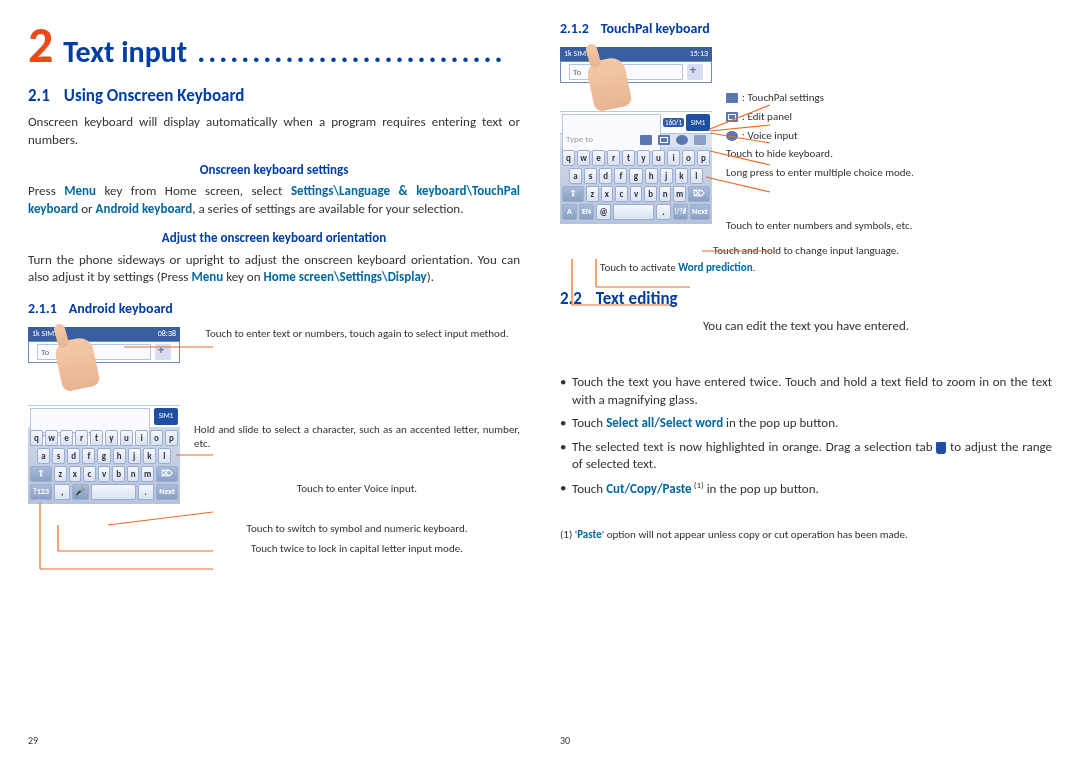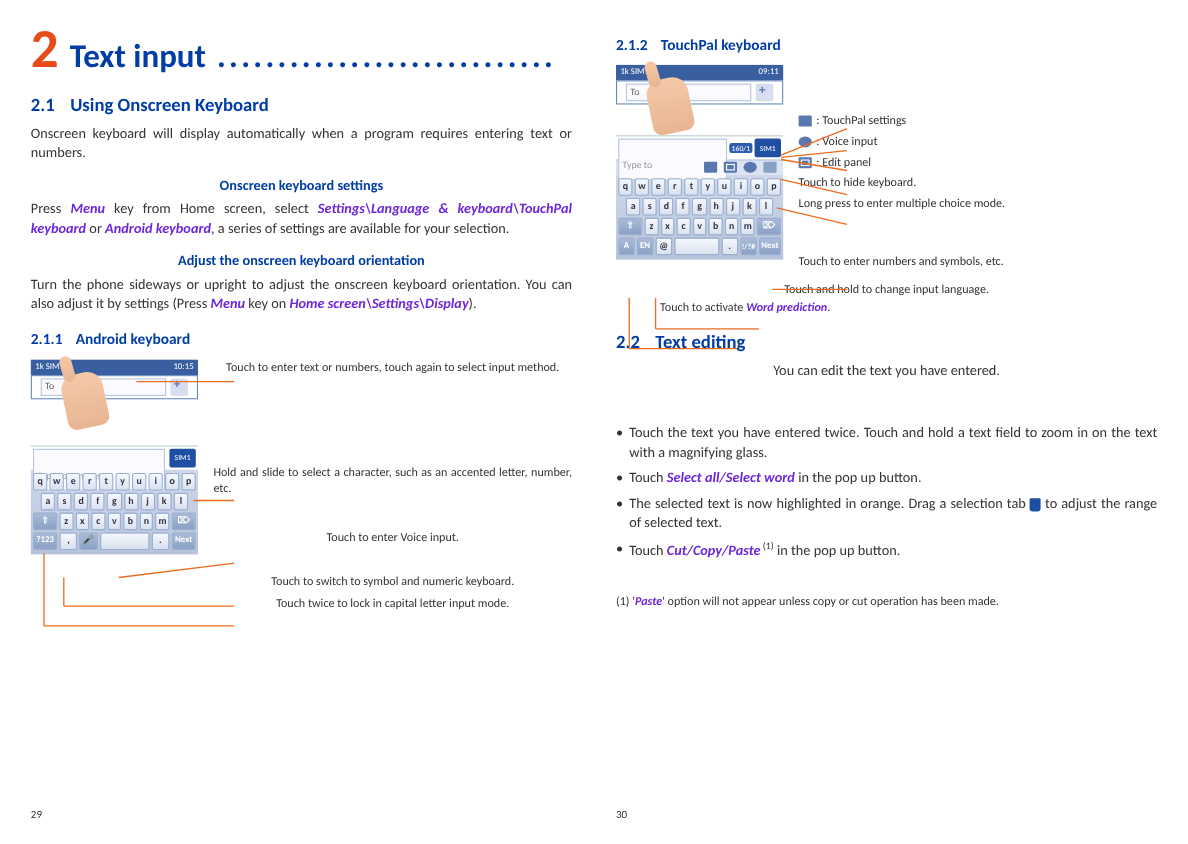--- a/index.html
+++ b/index.html
@@ -19,21 +19,21 @@
   .chapter-title { display:flex; align-items:baseline; gap:10px; margin-bottom:4px; }
   .chapter-num { color:#e84b1a; font-size:50px; font-weight:bold; line-height:1; }
   .chapter-name { color:#003da5; font-size:30px; font-weight:bold; }
   .dots { color:#003da5; font-size:30px; font-weight:bold; letter-spacing:3px; }
   .h2 { color:#003da5; font-size:17px; font-weight:bold; margin-top:12px; margin-bottom:6px; }
   .h2 .num { margin-right:14px; }
   .h3 { color:#003da5; font-size:14px; font-weight:bold; margin-top:14px; margin-bottom:6px; }
   .h3 .num { margin-right:12px; }
   .h4 { color:#003da5; font-size:13px; font-weight:bold; margin-top:12px; margin-bottom:4px;text-align:center; }
   p { text-align: justify; margin-bottom:4px; }
-  b { font-weight:bold; color:#6d28d9;font-style:italic; }
+  b { font-weight:bold; color:#0369a1; }
   .bullets { list-style:none; padding-left:0;margin-top:39px; }
   .bullets li { position:relative; padding-left:12px; text-align:justify; margin-bottom:6px; }
   .bullets li::before { content:"•"; position:absolute; left:0; top:0; }
   .footnote { font-size:11px; margin-top:30px; text-align:left; }
   .pagenum { font-size:10px; position:absolute; bottom:0; width:100%; }
 
   
   .mock-wrap { display:flex; gap:14px; margin-top:8px; }
   .phone {
     width: 152px;
@@ -138,21 +138,21 @@
       <line class="orange-line" x1="148" y1="128" x2="185" y2="128"></line>
       <line class="orange-line" x1="80" y1="198" x2="185" y2="185"></line>
       <line class="orange-line" x1="30" y1="198" x2="30" y2="224"></line>
         <line class="orange-line" x1="30" y1="224" x2="185" y2="224"></line>
       <line class="orange-line" x1="12" y1="176" x2="12" y2="242"></line>
         <line class="orange-line" x1="12" y1="242" x2="185" y2="242"></line>
     </svg>
     <div class="phone">
       <div class="statusbar">
         <span>1k SIM1</span>
-        <span>10:15</span>
+        <span>08:38</span>
       </div>
       <div class="appbar">
         <div class="to-field">To</div>
         <div class="add-btn"></div>
       </div>
       <div class="hand"></div>
       <div style="height:42px"></div>
       <div class="compose-row">
         <div class="compose-field">Type to compose</div>
         <div class="sim-badge">SIM1</div>
@@ -213,41 +213,41 @@
       <div style="height:14px"></div>
       <div>Touch to switch to symbol and numeric keyboard.</div>
       <div>Touch twice to lock in capital letter input mode.</div>
     </div>
   </div>
 
   <div class="pagenum">29</div>
 </div>
 
 <div class="col">
-  <div class="h3" style="margin-top:12px">
+  <div class="h3" style="margin-top:0">
     <span class="num">2.1.2</span><span>TouchPal keyboard</span>
   </div>
 
   <div class="mock-wrap" style="position:relative;">
     <svg class="leads" width="480" height="300" style="left:0;top:0">
       <line class="orange-line" x1="150" y1="82" x2="210" y2="58"></line>
       <line class="orange-line" x1="150" y1="84" x2="210" y2="78"></line>
       <line class="orange-line" x1="150" y1="86" x2="210" y2="96"></line>
       <line class="orange-line" x1="150" y1="104" x2="210" y2="118"></line>
       <line class="orange-line" x1="146" y1="130" x2="210" y2="145"></line>
       <line class="orange-line" x1="142" y1="204" x2="210" y2="204"></line>
       <line class="orange-line" x1="36" y1="212" x2="36" y2="240"></line>
         <line class="orange-line" x1="36" y1="240" x2="130" y2="240"></line>
       <line class="orange-line" x1="12" y1="212" x2="12" y2="258"></line>
         <line class="orange-line" x1="12" y1="258" x2="110" y2="258"></line>
     </svg>
     <div class="phone">
       <div class="statusbar">
         <span>1k SIM1</span>
-        <span>09:11</span>
+        <span>15:13</span>
       </div>
       <div class="appbar">
         <div class="to-field">To</div>
         <div class="add-btn"></div>
       </div>
       <div class="hand"></div>
       <div style="height:28px"></div>
       <div class="compose-row">
         <div class="compose-field">Type to</div>
         <span class="count-badge">160/1</span>
@@ -302,22 +302,22 @@
           <div class="key">@</div>
           <div class="key space"></div>
           <div class="key">.</div>
           <div class="key func" style="font-size:7px">!/?#</div>
           <div class="key func wide">Next</div>
         </div>
       </div>
     </div>
     <div class="annots-right" style="flex:1;padding-top:44px">
       <div><span class="icon-box"></span><span>: TouchPal settings</span></div>
+      <div><span class="icon-box i2"></span><span>: Edit panel</span></div>
       <div><span class="icon-box i3"></span><span>: Voice input</span></div>
-      <div><span class="icon-box i2"></span><span>: Edit panel</span></div>
       <div>Touch to hide keyboard.</div>
       <div style="max-width:240px">Long press to enter multiple choice mode.</div>
       <div style="height:30px"></div>
       <div>Touch to enter numbers and symbols, etc.</div>
     </div>
   </div>
   <div class="below-annots">
     <div>Touch and hold to change input language.</div>
     <div style="text-align:left;margin-left:40px">
       <span>Touch to activate </span><b>Word prediction</b><span>.</span>

